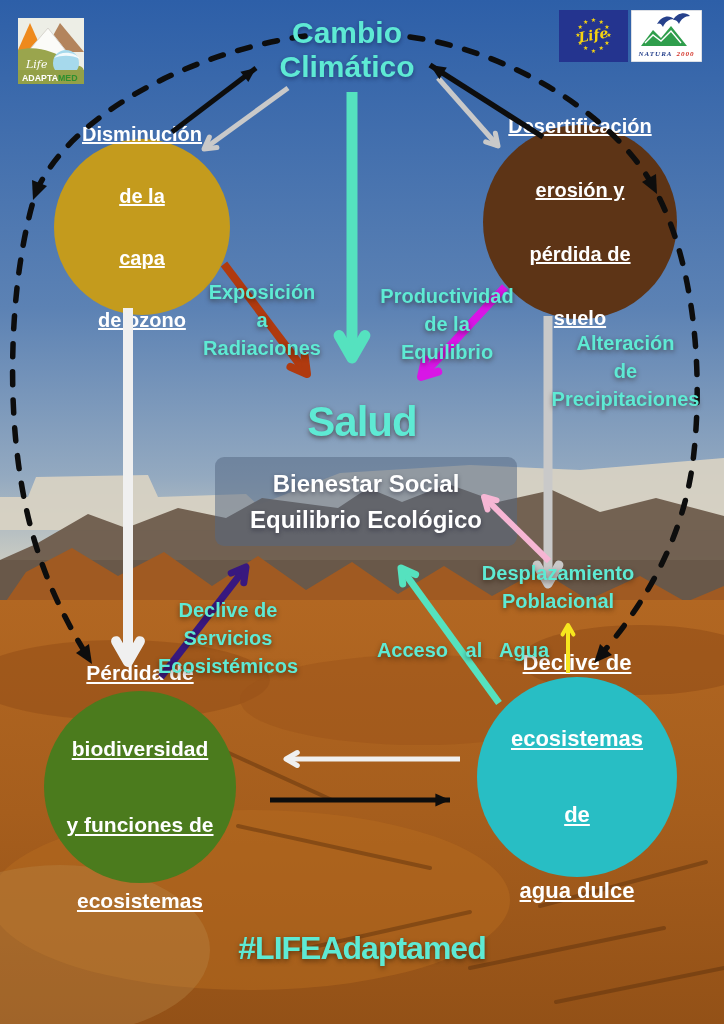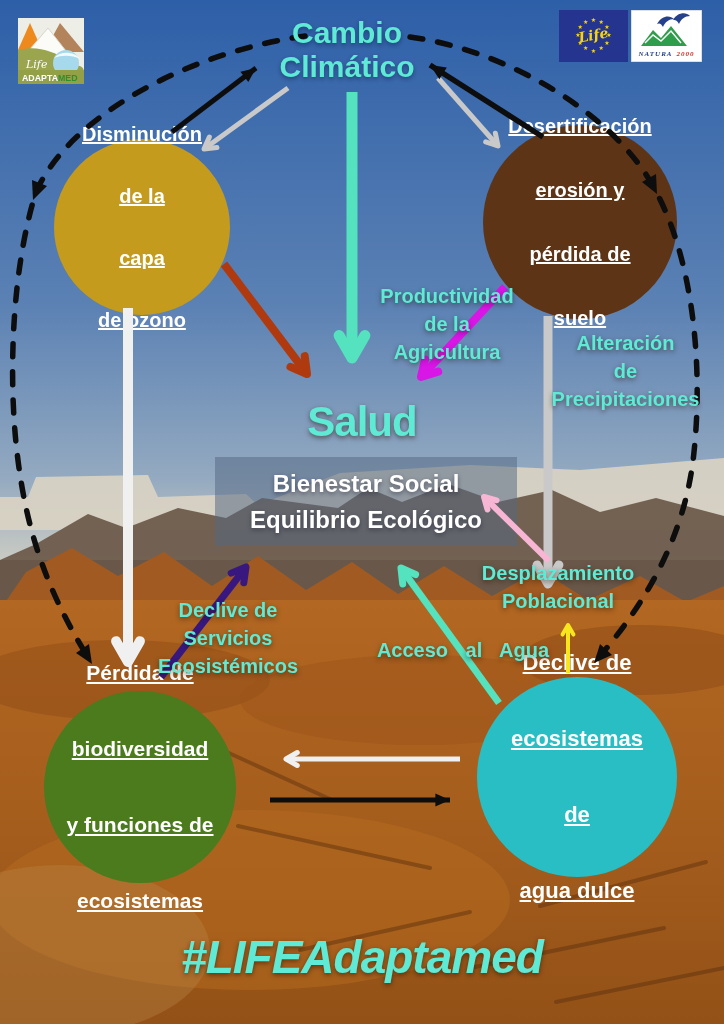--- a/index.html
+++ b/index.html
@@ -23,30 +23,30 @@
   .c-fresh span{line-height:38px;}
 
   .txt{position:absolute;color:#5eead4;font-weight:bold;text-align:center;z-index:4;
        text-shadow:0 2px 5px rgba(35,18,4,.55);}
   .title{left:247px;top:16px;width:200px;font-size:30px;line-height:34px;
          text-shadow:0 2px 4px rgba(10,20,60,.45);}
   .salud{left:262px;top:398px;width:200px;font-size:42px;letter-spacing:-1px;}
   .bienestar-box{position:absolute;z-index:2;left:215px;top:457px;width:302px;height:89px;
          background:var(--box-overlay);display:flex;flex-direction:column;align-items:center;
          justify-content:center;gap:8px;color:#fff;font-weight:bold;font-size:24px;
-         text-shadow:0 2px 4px rgba(30,30,50,.5);text-align:center;}
+         text-shadow:0 2px 4px rgba(30,30,50,.5);text-align:center;border-radius:9px;}
   .lbl{font-size:20px;line-height:28px;}
   .l-exposicion{left:192px;top:278px;width:140px;}
   .l-productividad{left:367px;top:282px;width:160px;}
   .l-alteracion{left:538px;top:329px;width:175px;}
   .l-declive{left:143px;top:596px;width:170px;}
   .l-acceso{left:368px;top:636px;width:190px;word-spacing:12px;}
   .l-desplazamiento{left:463px;top:559px;width:190px;}
   .footer1{left:162px;top:884px;width:400px;font-size:38px;}
-  .footer2{left:137px;top:930px;width:450px;font-size:46px;letter-spacing:-1px;font-style:italic;}
+  .footer2{left:137px;top:930px;width:450px;font-size:32px;letter-spacing:-1px;}
 
   .logo{position:absolute;z-index:5;}
   .logo-adaptamed{left:18px;top:18px;width:66px;height:66px;}
   .logo-life{left:559px;top:10px;width:69px;height:52px;}
   .logo-natura{left:631px;top:10px;width:71px;height:52px;font-style:italic;}
 
   .dash{fill:none;stroke:var(--arrow-black);stroke-width:5.5;stroke-dasharray:13 15;stroke-linecap:round;}
   .dhead{fill:var(--arrow-black);}
 </style>
 </head>
@@ -158,21 +158,22 @@
   <div class="circle c-fresh">
     <span><span>Declive de</span><br><span>ecosistemas</span><br><span>de</span><br><span>agua dulce</span></span>
   </div>
 
   <div class="txt salud">Salud</div>
   <div class="bienestar-box">
     <div>Bienestar Social</div>
     <div>Equilibrio Ecológico</div>
   </div>
 
-  <div class="txt lbl l-productividad"><span>Productividad</span><br><span>de la</span><br><span>Agricultura</span></div>
+  <div class="txt lbl l-exposicion"><span>Exposición</span><br><span>a</span><br><span>Radiaciones</span></div>
+  <div class="txt lbl l-productividad"><span>Productividad</span><br><span>de la</span><br><span>Equilibrio</span></div>
   <div class="txt lbl l-alteracion"><span>Alteración</span><br><span>de</span><br><span>Precipitaciones</span></div>
   <div class="txt lbl l-declive"><span>Declive de</span><br><span>Servicios</span><br><span>Ecosistémicos</span></div>
   <div class="txt lbl l-desplazamiento"><span>Desplazamiento</span><br><span>Poblacional</span></div>
   <div class="txt lbl l-acceso">Acceso al Agua</div>
 
   <div class="txt footer2">#LIFEAdaptamed</div>
 
   <svg class="arrows" viewBox="0 0 724 1024" aria-hidden="true">
     <path class="dash" d="M305,36 C190,52 70,115 36,192 C12,268 8,375 17,452 C26,532 48,592 86,654"></path>
     <polygon class="dhead" points="33,200 32,180 47,186"></polygon>

